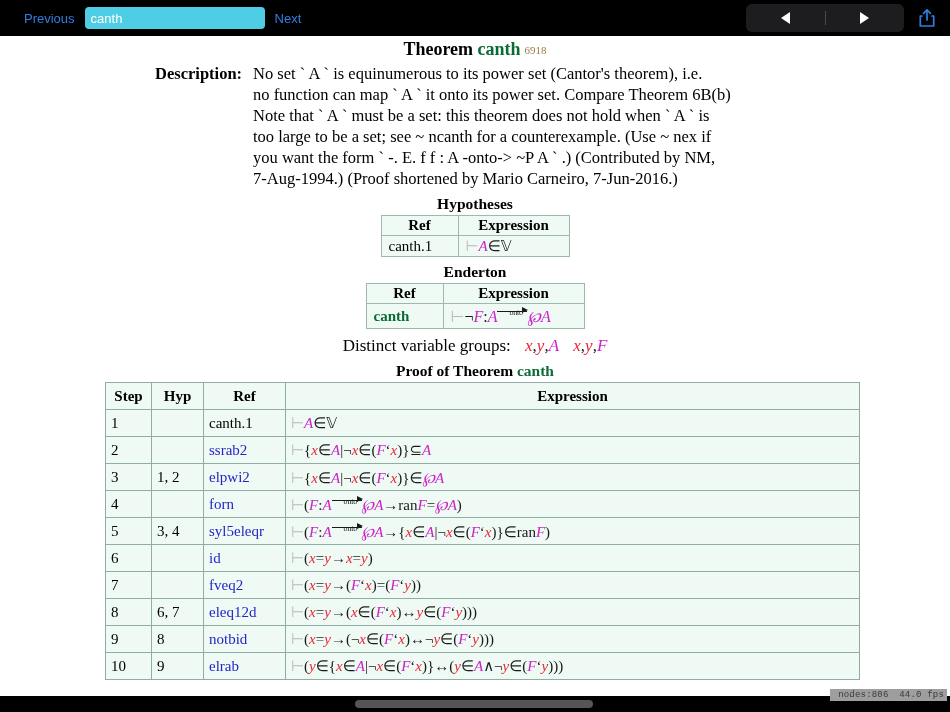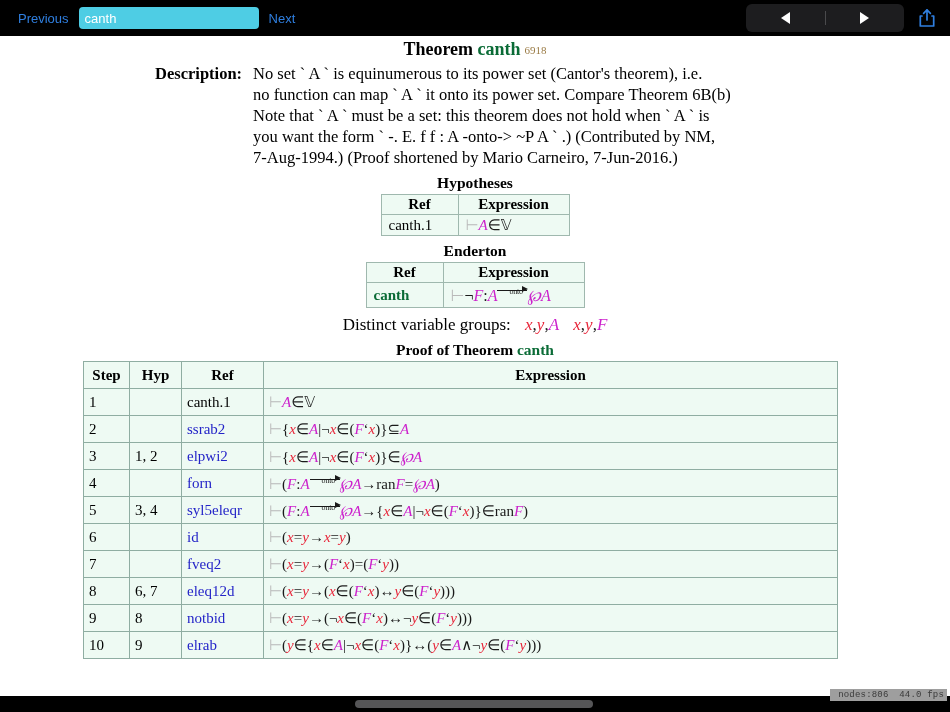--- a/index.html
+++ b/index.html
@@ -25,21 +25,21 @@
     align-items: center;
     font-family: "Liberation Sans", sans-serif;
   }
   .tb-link {
     color: #2f7fe0;
     font-size: 13px;
     padding: 0 8px;
     white-space: nowrap;
     cursor: default;
   }
-  #prev-link { margin-left: 10px; }
+  #prev-link { margin-left: 16px; }
   #search-wrap {
     width: 180px;
     height: 22px;
     background: #4ecde4;
     border-radius: 4px;
     display: flex;
     align-items: center;
     margin: 0 2px;
   }
   #search-input {
@@ -171,21 +171,21 @@
   #dvline {
     text-align: center;
     font-size: 17px;
     margin: 7px 0 2px 0;
   }
   #dvline .grp { margin-left: 10px; text-align: center; }
 
   
   #proof-wrap {
     margin: 2px 0 0 0;
-    padding-left: 83px;
+    padding-left: 105px;
   }
   table#proof {
     border-collapse: collapse;
     background: #eefaf3;
     width: 755px;
     font-size: 15px;
     table-layout: fixed;
   }
   table#proof th, table#proof td {
     border: 1px solid #8fada2;
@@ -321,20 +321,21 @@
     <span>Theorem</span>
     <span class="green">canth</span><span class="tnum">6918</span>
   </div>
 
   <div id="desc">
     <span class="lbl">Description:</span>
     <div class="body">
       <p>No set ` A ` is equinumerous to its power set (Cantor's theorem), i.e.</p>
       <p>no function can map ` A ` it onto its power set.  Compare Theorem 6B(b)</p>
       <p>Note that ` A ` must be a set: this theorem does not hold when ` A ` is</p>
+      <p>too large to be a set; see ~ ncanth for a counterexample.  (Use ~ nex if</p>
       <p>you want the form ` -. E. f f : A -onto-&gt; ~P A ` .)  (Contributed by NM,</p>
       <p>7-Aug-1994.)  (Proof shortened by Mario Carneiro, 7-Jun-2016.)</p>
     </div>
   </div>
 
   <div class="sec-head">Hypotheses</div>
   <div class="ctr-tbl-wrap">
     <table class="mm">
       <tbody>
           <tr>

